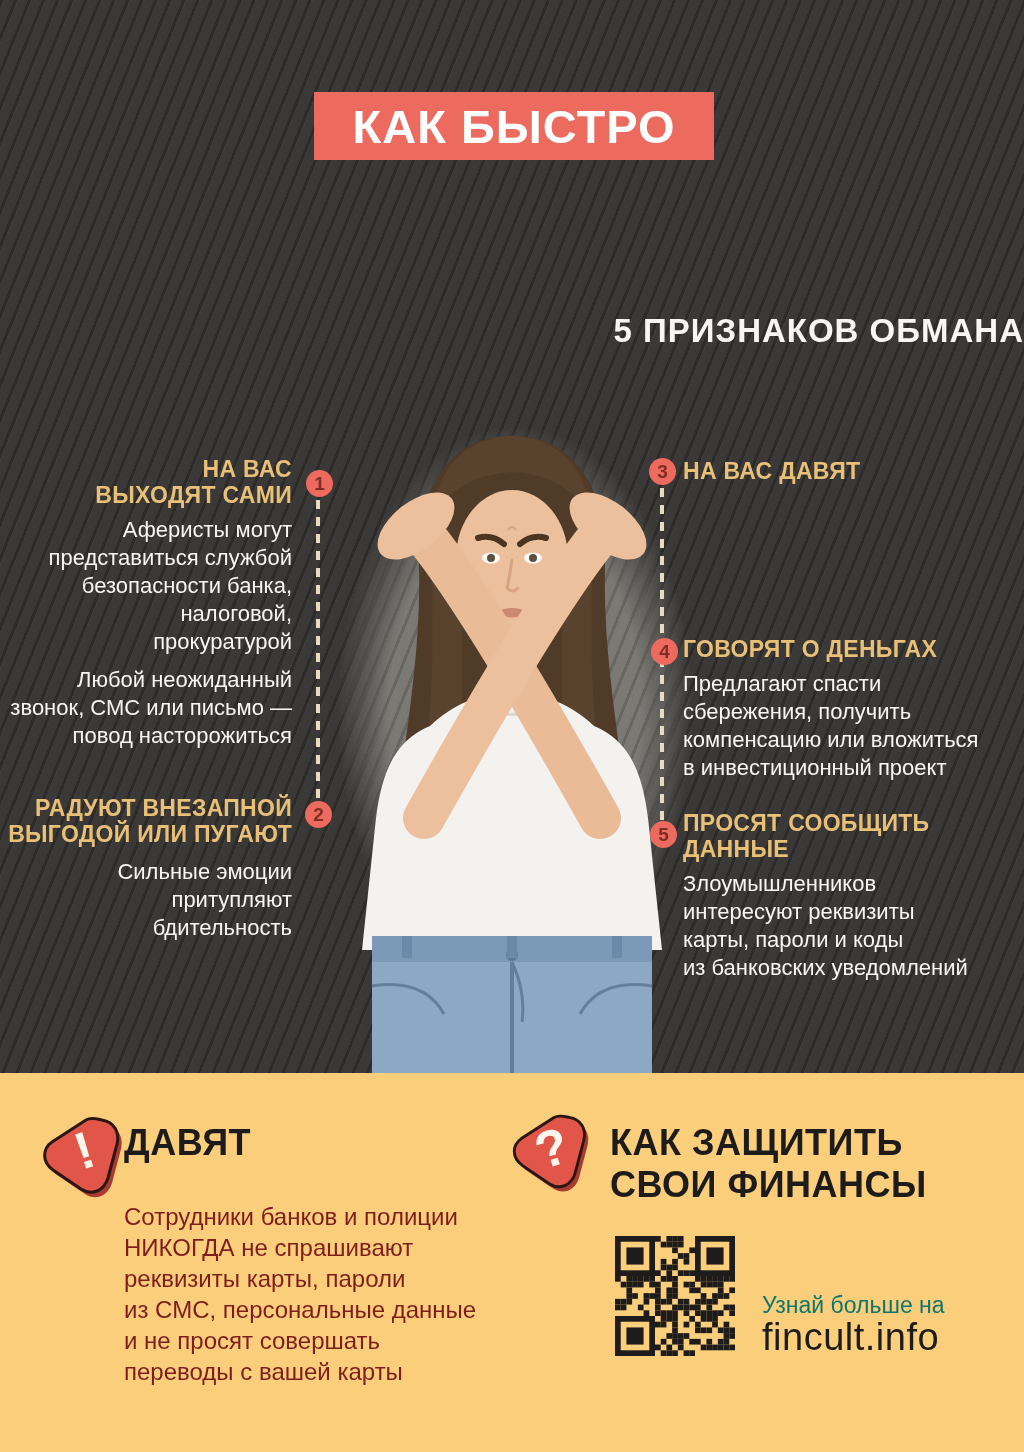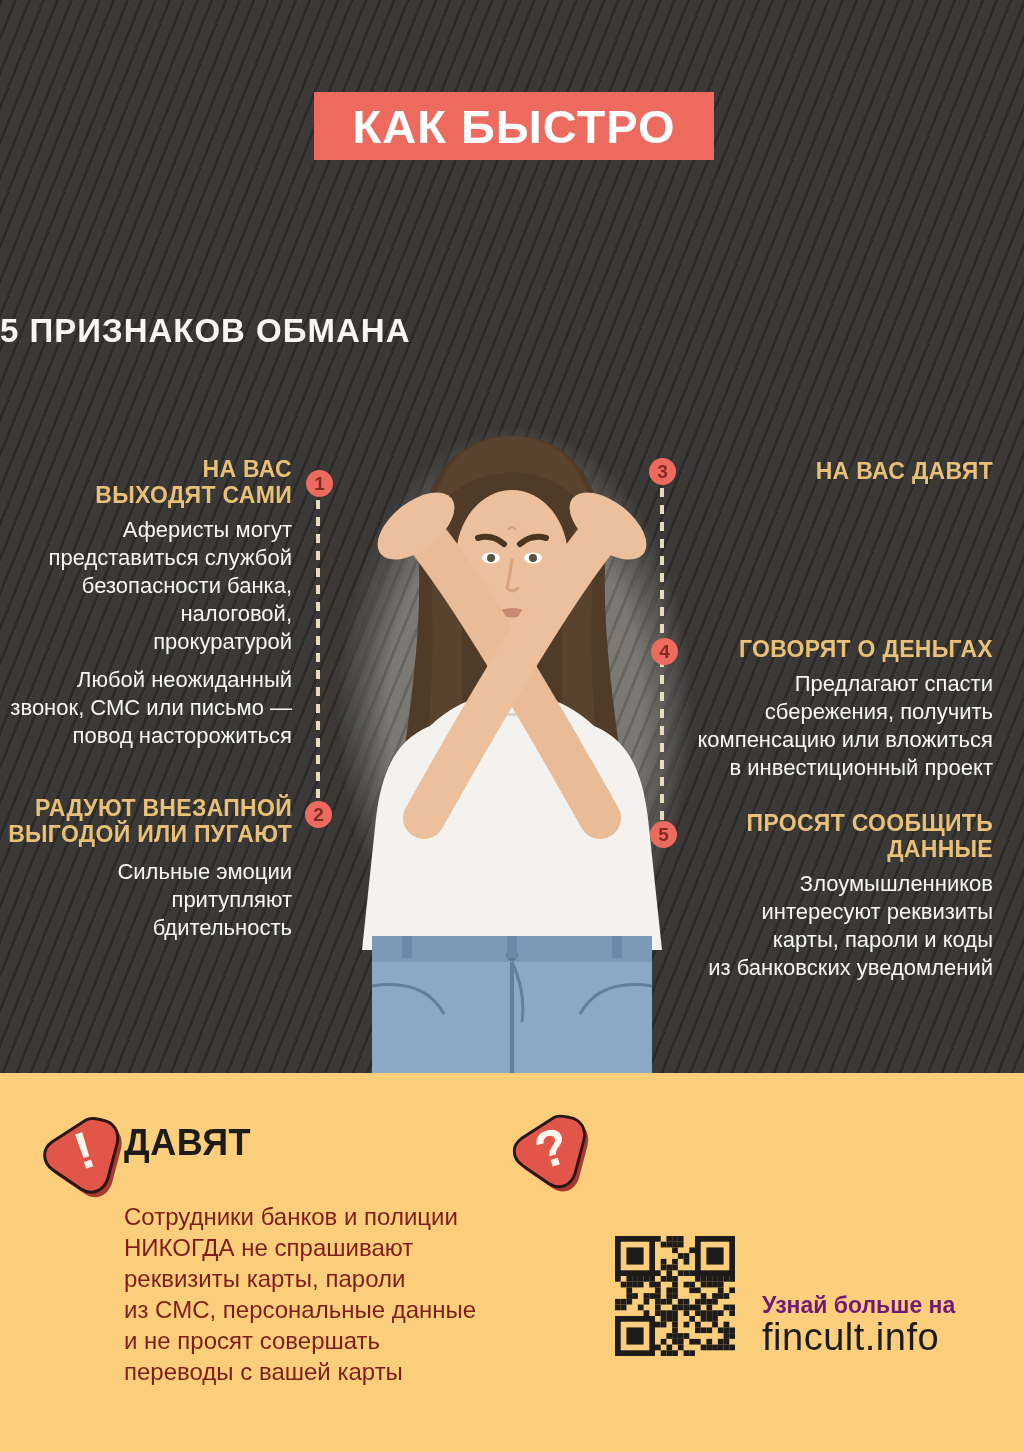--- a/index.html
+++ b/index.html
@@ -10,21 +10,21 @@
     background-image:repeating-linear-gradient(112deg, rgba(0,0,0,.24) 0 3px, rgba(255,255,255,.02) 3px 4px, transparent 4px 13px);
   }
   .banner{
     position:absolute;background:#ec6a5e;color:#ffffff;font-weight:bold;
     display:flex;align-items:center;justify-content:center;z-index:6;
     letter-spacing:1px;white-space:nowrap;
   }
   .banner1{left:287px;top:92px;width:400px;height:68px;font-size:47px;margin-left:27px;}
   .banner2{left:66px;top:160px;width:893px;height:75px;font-size:47px;}
   .subtitle{
-    position:absolute;left:0;top:312px;width:100%;text-align:left;color:#f7f6f3;
+    position:absolute;left:0;top:312px;width:100%;text-align:right;color:#f7f6f3;
     font-size:33px;font-weight:bold;letter-spacing:1px;z-index:6;
   }
   .photo-backdrop{
     position:absolute;left:295px;top:372px;width:440px;height:706px;z-index:1;
     background:repeating-linear-gradient(112deg, rgba(0,0,0,.16) 0 3px, transparent 3px 13px),#7b7974;
     -webkit-mask-image:radial-gradient(ellipse 52% 52% at 50% 48%, #000 55%, transparent 78%);
     mask-image:radial-gradient(ellipse 52% 52% at 50% 48%, #000 55%, transparent 78%);
   }
   .woman{position:absolute;left:332px;top:388px;width:360px;height:690px;z-index:2;}
   .connector{position:absolute;width:4px;z-index:3;
@@ -36,39 +36,39 @@
     color:#802d22;font-size:19px;font-weight:bold;display:flex;align-items:center;
     justify-content:center;z-index:4;
   }
   .c1{left:306px;top:470px;} .c2{left:305px;top:801px;}
   .c3{left:649px;top:458px;} .c4{left:651px;top:638px;} .c5{left:650px;top:821px;}
   .sign-h{position:absolute;color:#e9c078;font-weight:bold;font-size:23px;line-height:26px;
     white-space:pre-line;z-index:5;letter-spacing:.3px;}
   .sign-b{position:absolute;color:#f7f6f4;font-size:22px;line-height:28px;
     white-space:pre-line;z-index:5;}
   .al-r{right:732px;text-align:right;width:300px;}
-  .al-l{left:683px;text-align:right;width:310px;}
+  .al-l{left:683px;text-align:left;width:310px;}
   .h1{top:456px;} .b1a{top:516px;} .b1b{top:666px;}
   .h2{top:795px;} .b2{top:858px;}
   .h3{top:458px;} .b3{top:494px;}
   .h4{top:636px;} .b4{top:670px;}
   .h5{top:810px;} .b5{top:870px;}
   .footer{
     position:absolute;left:0;top:1073px;width:1024px;height:379px;background:#fbce7b;z-index:6;
   }
   .f-icon{position:absolute;}
   .icon-important{left:36px;top:33px;width:100px;height:100px;}
   .icon-protect{left:506px;top:31px;width:96px;height:96px;}
   .f-h{position:absolute;color:#1d1c1a;font-weight:bold;white-space:pre-line;}
   .important-h{left:124px;top:49px;font-size:36px;letter-spacing:.5px;}
   .protect-h{left:610px;top:49px;font-size:36px;line-height:42px;letter-spacing:.5px;}
   .important-b{position:absolute;left:124px;top:128px;font-size:24px;line-height:31px;
     color:#7f1d1d;white-space:pre-line;}
   .qr{position:absolute;left:615px;top:163px;width:120px;height:120px;fill:#1d1c1a;}
-  .qr-caption{position:absolute;left:762px;top:219px;font-size:23px;font-weight:bold;color:#701a75;}
+  .qr-caption{position:absolute;left:762px;top:219px;font-size:23px;font-weight:normal;color:#0f766e;}
   .site{position:absolute;left:762px;top:243px;font-size:38px;font-weight:normal;color:#1d1c1a;letter-spacing:.5px;}
 </style>
 </head>
 <body>
 
 <div class="canvas">
 
   <div class="banner banner1">
     <span>КАК БЫСТРО</span>
   </div>
@@ -173,20 +173,22 @@
 из СМС, персональные данные
 и не просят совершать
 переводы с вашей карты</div>
 
     <svg class="f-icon icon-protect" viewBox="0 0 100 100" aria-hidden="true">
       <path d="M66,14 C78,16 84,26 81,38 L72,72 C68,85 56,90 45,83 L17,64 C6,56 6,43 16,36 L50,14 C55,11 61,13 66,14 Z" fill="#a83a30" transform="translate(4,5)"></path>
       <path d="M66,14 C78,16 84,26 81,38 L72,72 C68,85 56,90 45,83 L17,64 C6,56 6,43 16,36 L50,14 C55,11 61,13 66,14 Z" fill="#e2564a" stroke="#2a1714" stroke-width="3"></path>
       <text x="49" y="64" text-anchor="middle" font-family="Liberation Sans, sans-serif" font-size="54" font-weight="bold" fill="#fdf6ee" transform="rotate(-18 50 50)">?</text>
     </svg>
 
+    <div class="f-h protect-h">КАК ЗАЩИТИТЬ
+СВОИ ФИНАНСЫ</div>
 
     <svg class="qr" viewBox="0 0 120 120" aria-hidden="true">
         <rect x="40.00" y="0.00" width="5.71" height="5.71"></rect>
         <rect x="51.43" y="0.00" width="5.71" height="5.71"></rect>
         <rect x="57.14" y="0.00" width="5.71" height="5.71"></rect>
         <rect x="62.86" y="0.00" width="5.71" height="5.71"></rect>
         <rect x="45.71" y="5.71" width="5.71" height="5.71"></rect>
         <rect x="51.43" y="5.71" width="5.71" height="5.71"></rect>
         <rect x="57.14" y="5.71" width="5.71" height="5.71"></rect>
         <rect x="62.86" y="5.71" width="5.71" height="5.71"></rect>

